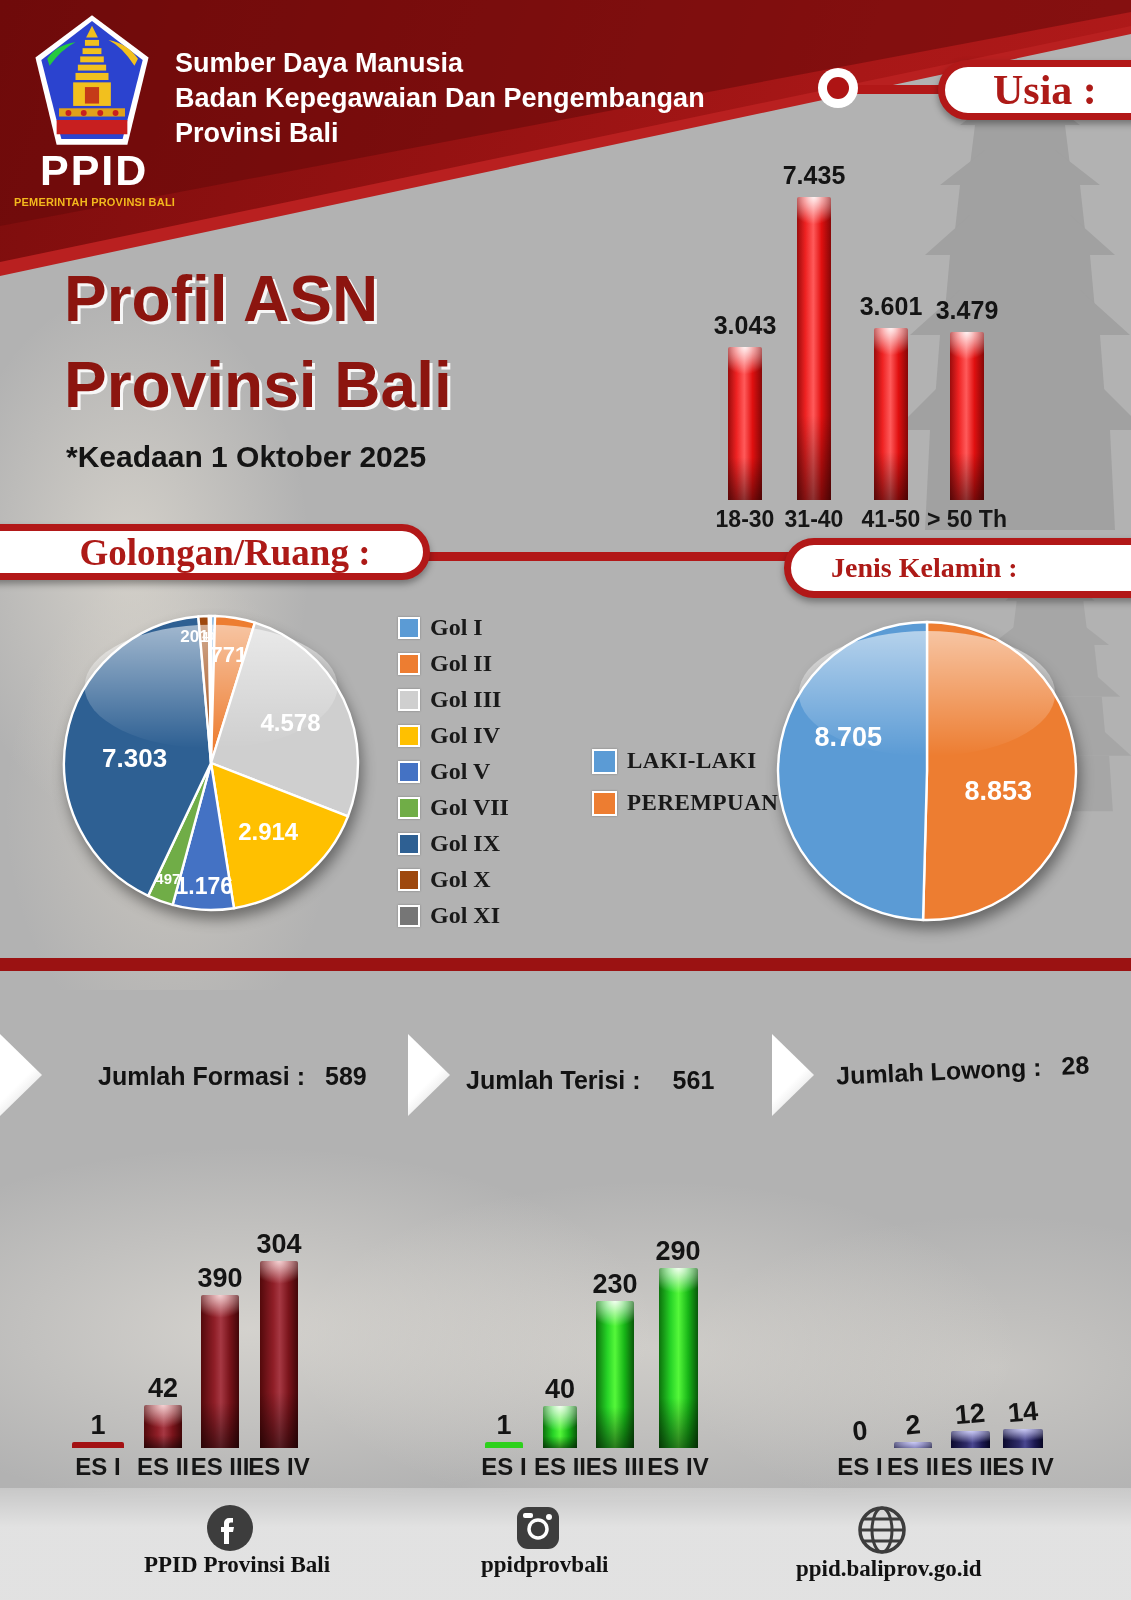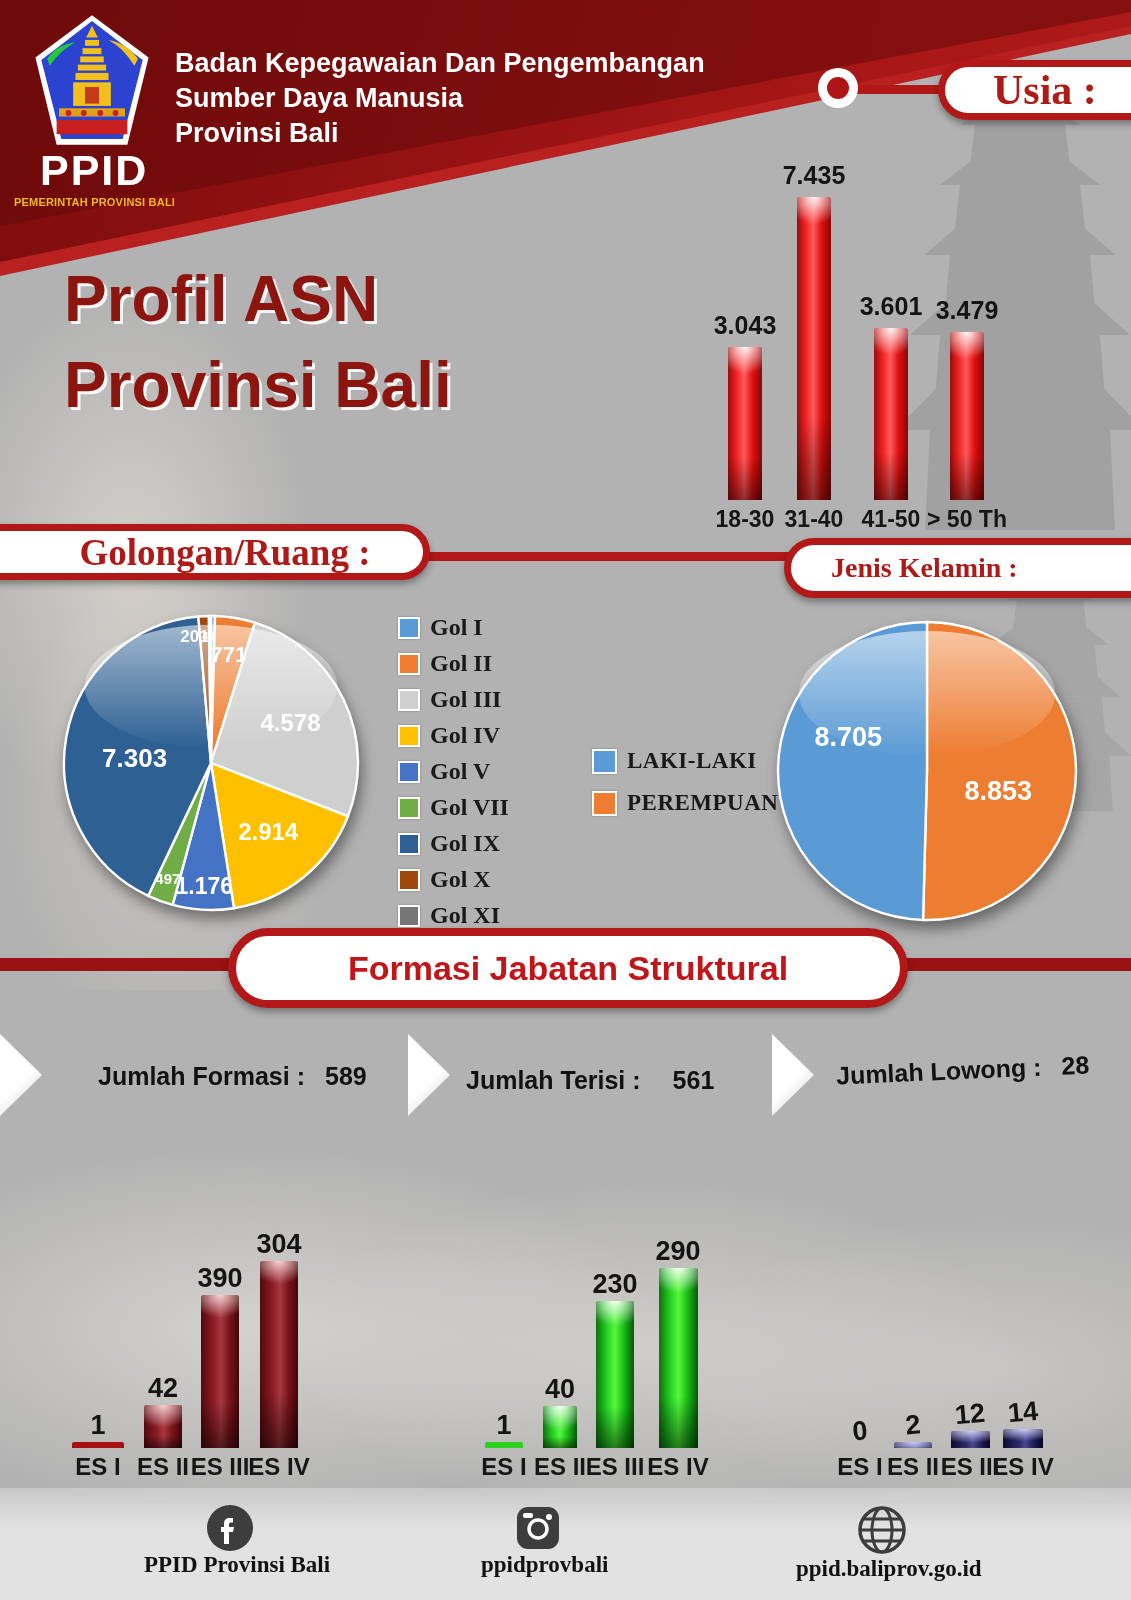--- a/index.html
+++ b/index.html
@@ -170,27 +170,28 @@
     <path d="M20,90 h60 v12 h-60 z" fill="#c81f1f"></path>
     <circle cx="30" cy="84" r="2.5" fill="#c81f1f"></circle>
     <circle cx="43" cy="84" r="2.5" fill="#c81f1f"></circle>
     <circle cx="57" cy="84" r="2.5" fill="#c81f1f"></circle>
     <circle cx="70" cy="84" r="2.5" fill="#c81f1f"></circle>
   </svg>
   <div class="logo-ppid">PPID</div>
   <div class="logo-sub">PEMERINTAH PROVINSI BALI</div>
 
   <div class="org">
+    <div>Sumber Daya Manusia</div>
     <div>Badan Kepegawaian Dan Pengembangan</div>
-    <div>Sumber Daya Manusia</div>
     <div>Provinsi Bali</div>
   </div>
 
   <div class="title title-1">Profil ASN</div>
   <div class="title title-2">Provinsi Bali</div>
+  <div class="date-note">*Keadaan 1 Oktober 2025</div>
 
   <div class="hline line-usia"></div>
   <div class="conn-circle"></div>
   <div class="conn-dot"></div>
   <div class="pill pill-usia">
     <span class="pill-text">Usia :</span>
   </div>
 
   <div id="chart-usia">
       <div class="bar bar-red" style="left: 728px; top: 347px; width: 34px; height: 153px;"></div>
@@ -299,23 +300,20 @@
         <span class="legend-swatch" style="background: rgb(91, 155, 213);"></span>
         <span class="legend-label">LAKI-LAKI</span>
       </div>
       <div class="legend-item">
         <span class="legend-swatch" style="background: rgb(237, 125, 49);"></span>
         <span class="legend-label">PEREMPUAN</span>
       </div>
     </div>
 
   <div class="hline line-formasi"></div>
-  <div class="pill pill-formasi">
-    <span class="pill-text">Formasi Jabatan Struktural</span>
-  </div>
 
   <div class="stat-arrow" style="left:0px;top:1034px;"></div>
   <div class="stat" style="left:58px;top:1062px;margin-left:40px;">
     <span>Jumlah Formasi :</span>
     <span class="stat-value">589</span>
   </div>
   <div class="stat-arrow" style="left:408px;top:1034px;"></div>
   <div class="stat" style="left:466px;top:1066px;gap:20px;">
     <span>Jumlah Terisi :</span>
     <span class="stat-value" style="margin-left:12px;">561</span>

